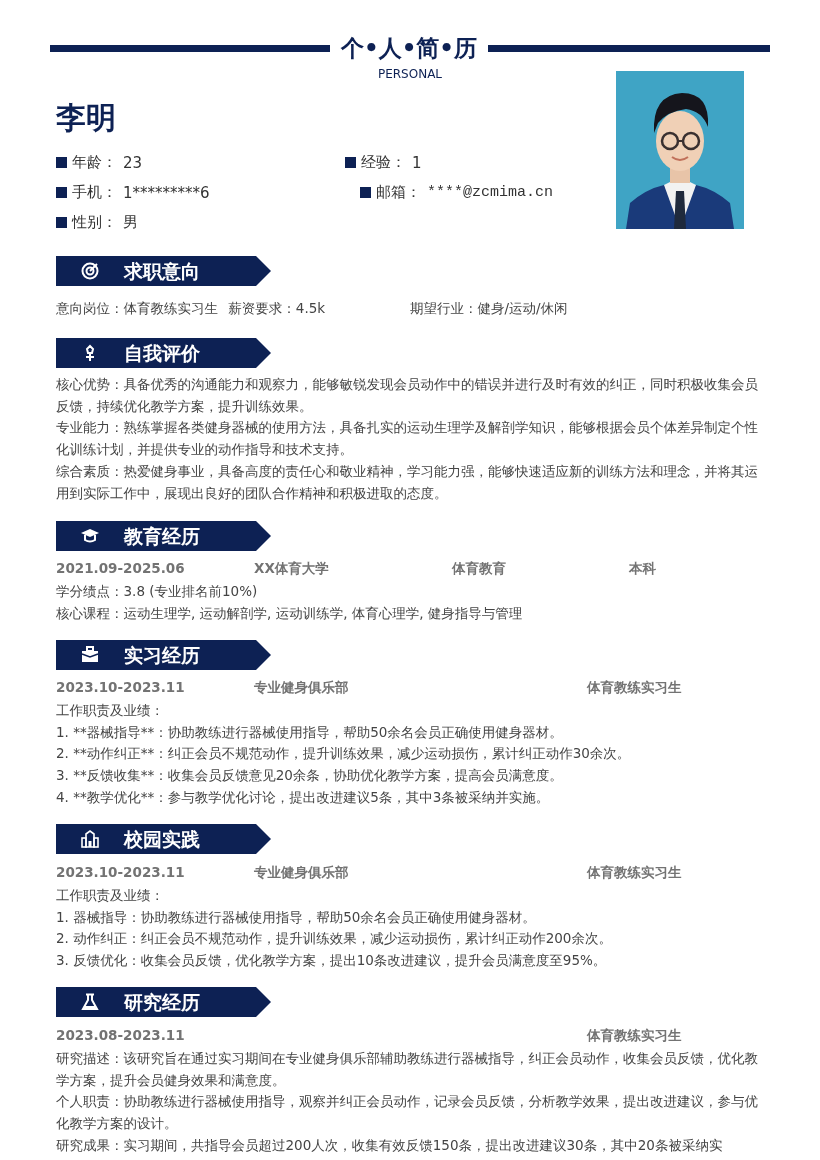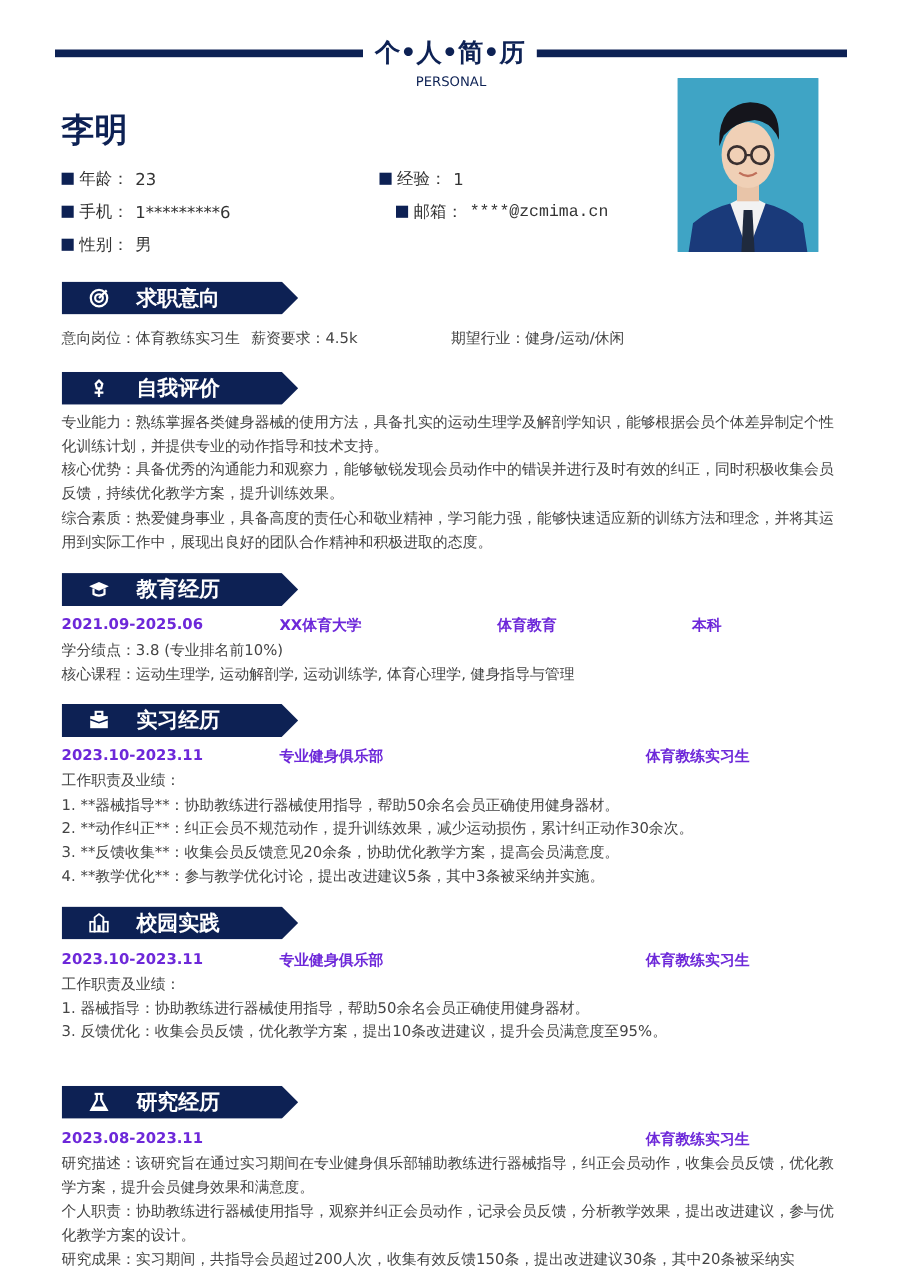--- a/index.html
+++ b/index.html
@@ -25,21 +25,21 @@
   .photo { position: absolute; left: 616px; top: 71px; width: 128px; height: 158px; background: #3fa4c5; overflow: hidden; }
 
   
   .sec { position: absolute; left: 56px; height: 30px; width: 215px; }
   .sec .bar { position: absolute; left: 0; top: 0; width: 215px; height: 30px; background: #0d2154;
               clip-path: polygon(0 0, 200px 0, 215px 15px, 200px 30px, 0 30px); }
   .sec .ico { position: absolute; left: 24px; top: 6px; width: 20px; height: 18px; }
   .sec .stitle { position: absolute; left: 68px; top: 2px; font-size: 19px; font-weight: bold; color: #ffffff; line-height: 26px; }
 
   .txt { position: absolute; left: 56px; width: 710px; font-size: 13.5px; line-height: 21.7px; color: #444; }
-  .row { position: absolute; left: 56px; font-size: 13.5px; font-weight: bold; color: #6d28d9; }
+  .row { position: absolute; left: 56px; font-size: 13.5px; font-weight: bold; color: #737373; }
 </style>
 </head>
 <body>
 
 <div class="page">
 
   <div class="title-row">
     <div class="title-line left"></div>
     <div class="title-text">个•人•简•历</div>
     <div class="title-line right"></div>
@@ -116,22 +116,22 @@
   <div class="sec" style="top:338px;">
     <div class="bar"></div>
     <svg class="ico" viewBox="0 0 20 18">
       <path d="M10 2 L13 5 L12 9 L8 9 L7 5 Z" fill="none" stroke="#fff" stroke-width="2"></path>
       <line x1="10" y1="9" x2="10" y2="17" stroke="#fff" stroke-width="2"></line>
       <line x1="6" y1="13" x2="14" y2="13" stroke="#fff" stroke-width="2"></line>
     </svg>
     <div class="stitle">自我评价</div>
   </div>
   <div class="txt" style="top:374px;">
+    <div>核心优势：具备优秀的沟通能力和观察力，能够敏锐发现会员动作中的错误并进行及时有效的纠正，同时积极收集会员反馈，持续优化教学方案，提升训练效果。</div>
     <div>专业能力：熟练掌握各类健身器械的使用方法，具备扎实的运动生理学及解剖学知识，能够根据会员个体差异制定个性化训练计划，并提供专业的动作指导和技术支持。</div>
-    <div>核心优势：具备优秀的沟通能力和观察力，能够敏锐发现会员动作中的错误并进行及时有效的纠正，同时积极收集会员反馈，持续优化教学方案，提升训练效果。</div>
     <div>综合素质：热爱健身事业，具备高度的责任心和敬业精神，学习能力强，能够快速适应新的训练方法和理念，并将其运用到实际工作中，展现出良好的团队合作精神和积极进取的态度。</div>
   </div>
 
   <div class="sec" style="top:521px;">
     <div class="bar"></div>
     <svg class="ico" viewBox="0 0 20 18">
       <path d="M1 6 L10 2 L19 6 L10 10 Z" fill="#fff"></path>
       <path d="M5 8 L5 13 Q10 16 15 13 L15 8" fill="none" stroke="#fff" stroke-width="2"></path>
     </svg>
     <div class="stitle">教育经历</div>
@@ -176,20 +176,21 @@
       <rect x="8.5" y="11" width="3" height="6" fill="#fff"></rect>
     </svg>
     <div class="stitle">校园实践</div>
   </div>
   <div class="row" style="top:864px;">2023.10-2023.11</div>
   <div class="row" style="top:864px;left:254px;">专业健身俱乐部</div>
   <div class="row" style="top:864px;left:587px;">体育教练实习生</div>
   <div class="txt" style="top:885px;">
     <div>工作职责及业绩：</div>
     <div>1. 器械指导：协助教练进行器械使用指导，帮助50余名会员正确使用健身器材。</div>
+    <div>2. 动作纠正：纠正会员不规范动作，提升训练效果，减少运动损伤，累计纠正动作200余次。</div>
     <div>3. 反馈优化：收集会员反馈，优化教学方案，提出10条改进建议，提升会员满意度至95%。</div>
   </div>
 
   <div class="sec" style="top:987px;">
     <div class="bar"></div>
     <svg class="ico" viewBox="0 0 20 18">
       <line x1="6" y1="1.5" x2="14" y2="1.5" stroke="#fff" stroke-width="2"></line>
       <path d="M8 2 L8 7 L3 16 L17 16 L12 7 L12 2" fill="none" stroke="#fff" stroke-width="2"></path>
       <path d="M5 13 L15 13 L16.5 16 L3.5 16 Z" fill="#fff"></path>
     </svg>

